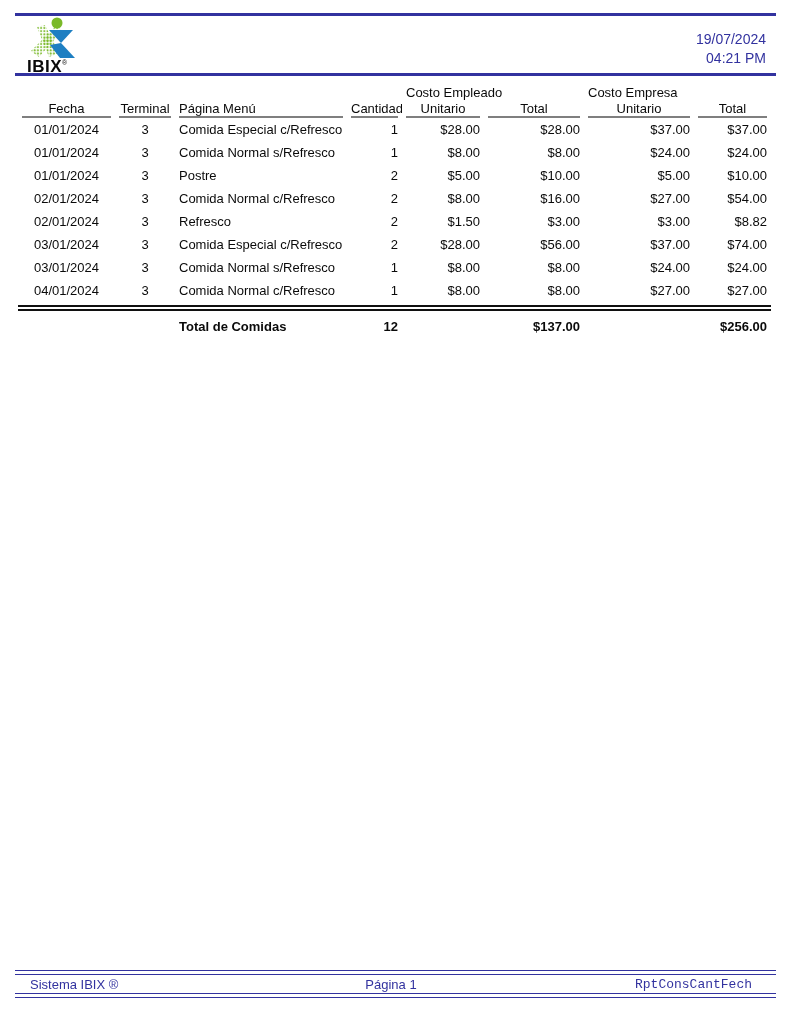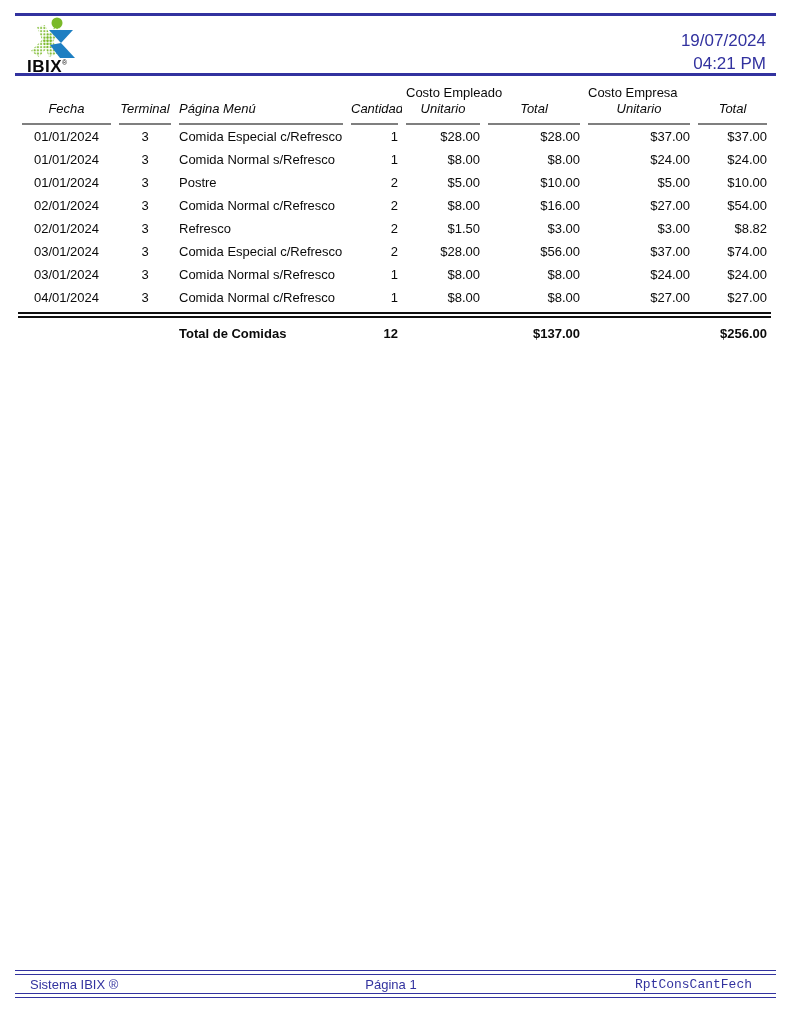--- a/index.html
+++ b/index.html
@@ -22,28 +22,28 @@
   .logo { position:absolute; left:27px; top:17px; width:62px; text-align:left; }
   .logo svg { display:block; }
   .logo-word { font-weight:bold; font-size:17px; letter-spacing:0.5px; line-height:1; color:#0a0a0a; margin-top:-1px; }
   .logo-word sup { font-size:7px; font-weight:normal; }
 
   
   .title-block { position:absolute; left:110px; right:110px; top:27px; text-align:center; color:var(--accent,#32329F); }
   .company { font-size:17px; letter-spacing:0.2px; }
   .report-title { font-size:13px; margin-top:4px; }
 
-  .datetime { position:absolute; right:25px; top:30px; text-align:right; font-size:17px; line-height:1.35; color:var(--accent,#32329F); }
+  .datetime { position:absolute; right:25px; top:30px; text-align:right; font-size:14px; line-height:1.35; color:var(--accent,#32329F); }
 
   
   table.report { position:absolute; left:18px; top:84px; width:753px; border-collapse:collapse; table-layout:fixed; }
   table.report th, table.report td { padding:0 4px; font-size:13px; font-weight:normal; overflow:hidden; }
   thead tr.group th { text-align:left; height:16px; vertical-align:bottom; padding-bottom:1px; }
   thead tr.cols th { height:15px; vertical-align:bottom; }
-  thead tr.cols th .u { display:block; border-bottom:2px solid var(--gray,#7F7F7F); padding-bottom:7px;font-style:italic; }
+  thead tr.cols th .u { display:block; border-bottom:2px solid var(--gray,#7F7F7F); padding-bottom:0; }
   .c0 { text-align:center; }
   .c1 { text-align:center; }
   .c2 { text-align:left; }
   .c3, .c4, .c5, .c6, .c7 { text-align:right; }
   tbody.rows td { height:23px; vertical-align:middle; }
   td.c2 .clip { display:block; max-width:163px; white-space:nowrap; overflow:hidden; }
   tr.rule-row td { padding:3px 0 0 0; }
   .double-rule { height:2px; border-top:2px solid var(--rule-black,#101010); border-bottom:2px solid var(--rule-black,#101010); }
   tr.totals td { font-weight:bold; height:31px; vertical-align:middle; }
 

